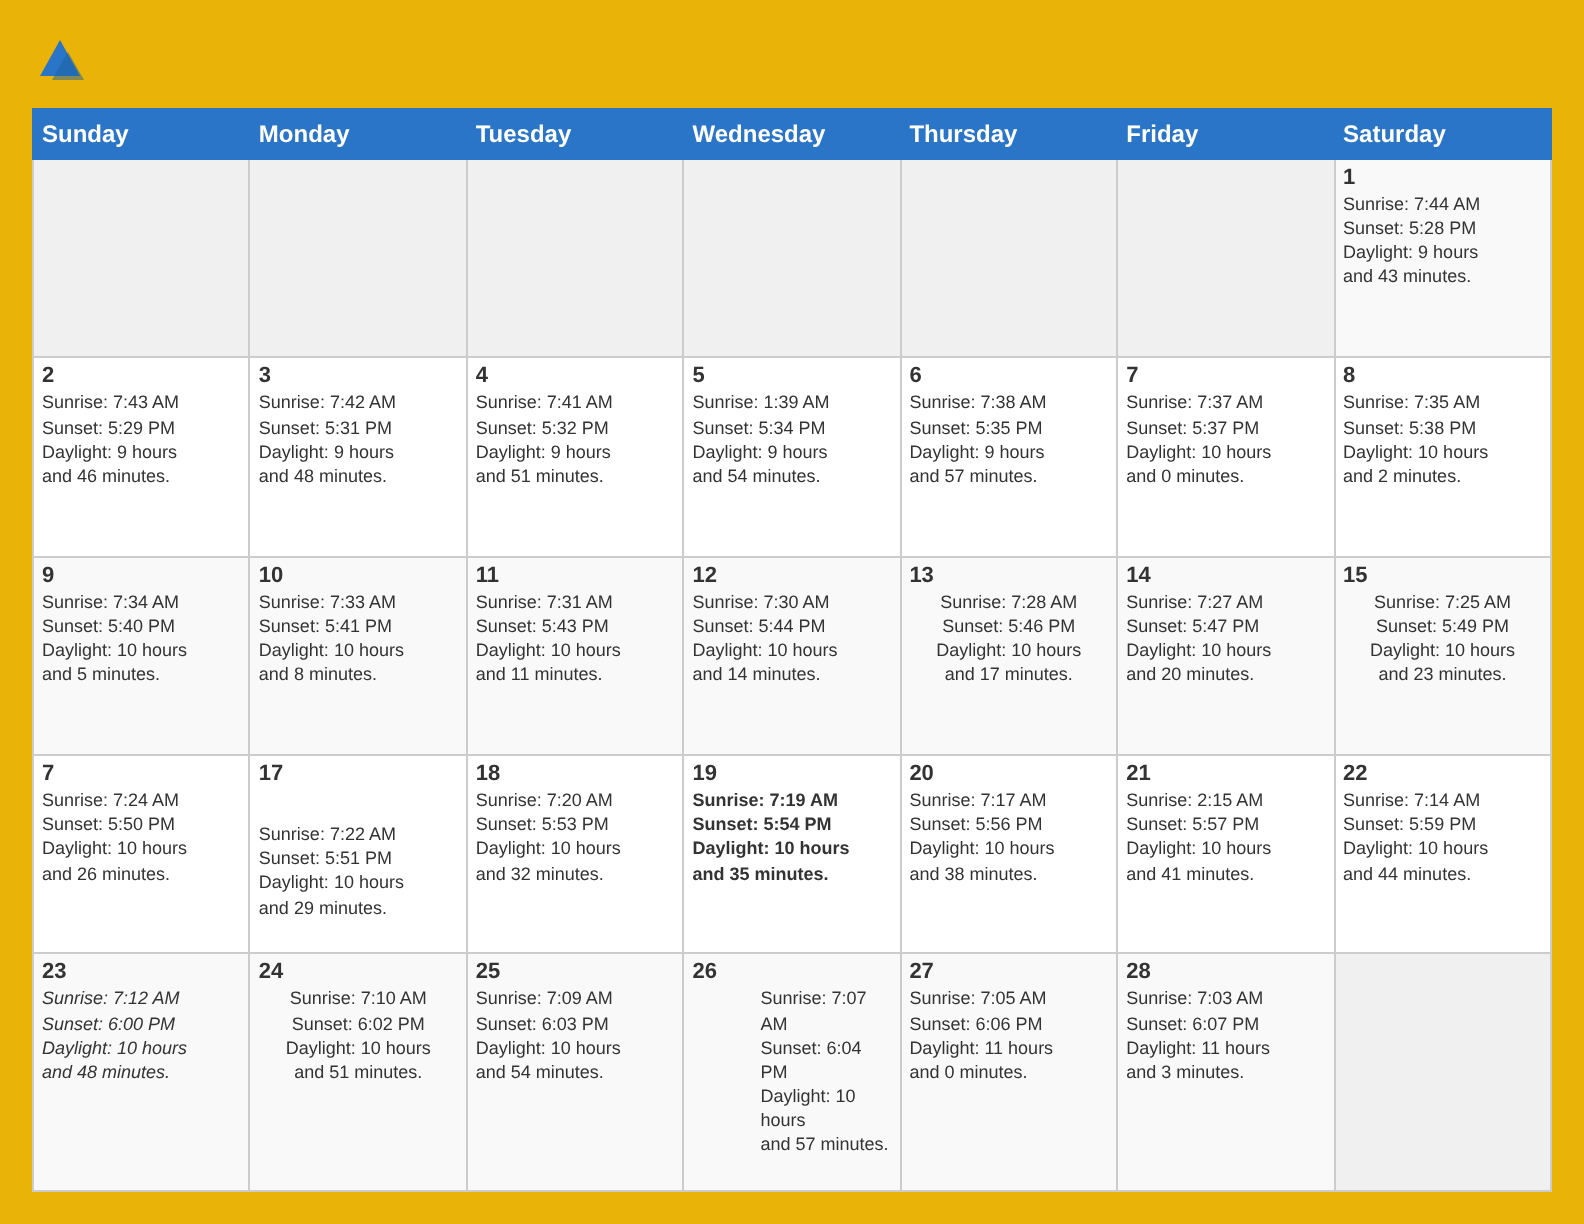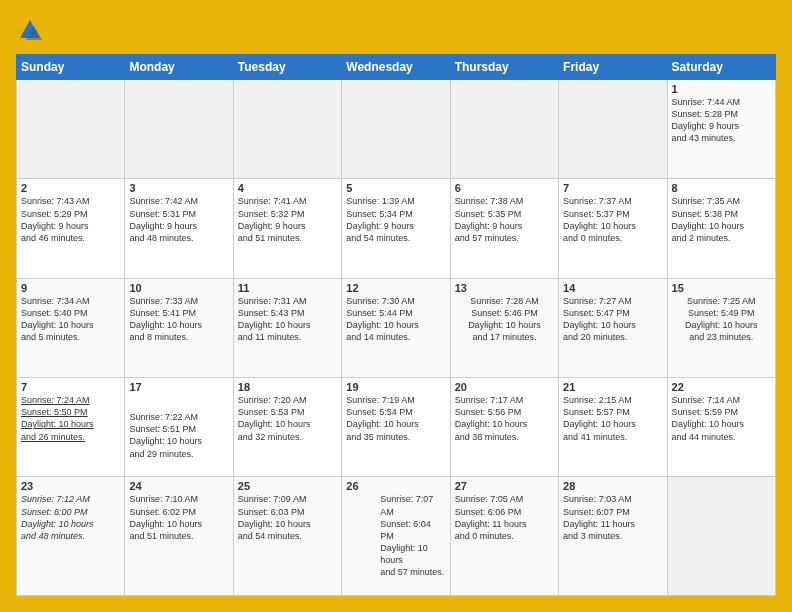--- a/index.html
+++ b/index.html
@@ -248,42 +248,42 @@
             <span class="day-num">15</span>
             <div class="day-info" style="white-space: pre-line; text-align: center;">Sunrise: 7:25 AM
 Sunset: 5:49 PM
 Daylight: 10 hours
 and 23 minutes.</div>
           </td>
         </tr>
         <tr>
           <td>
             <span class="day-num">7</span>
-            <div class="day-info" style="white-space: pre-line; text-decoration: underline;">Sunrise: 7:24 AM
+            <div class="day-info" style="white-space: pre-line;">Sunrise: 7:24 AM
 Sunset: 5:50 PM
 Daylight: 10 hours
 and 26 minutes.</div>
           </td>
           <td>
             <span class="day-num">17</span>
             <div class="day-info" style="white-space: pre-line; margin-top: 18px;">Sunrise: 7:22 AM
 Sunset: 5:51 PM
 Daylight: 10 hours
 and 29 minutes.</div>
           </td>
           <td>
             <span class="day-num">18</span>
             <div class="day-info" style="white-space: pre-line;">Sunrise: 7:20 AM
 Sunset: 5:53 PM
 Daylight: 10 hours
 and 32 minutes.</div>
           </td>
           <td>
             <span class="day-num">19</span>
-            <div class="day-info" style="white-space: pre-line;">Sunrise: 7:19 AM
+            <div class="day-info" style="white-space: pre-line; font-weight: bold;">Sunrise: 7:19 AM
 Sunset: 5:54 PM
 Daylight: 10 hours
 and 35 minutes.</div>
           </td>
           <td>
             <span class="day-num">20</span>
             <div class="day-info" style="white-space: pre-line;">Sunrise: 7:17 AM
 Sunset: 5:56 PM
 Daylight: 10 hours
 and 38 minutes.</div>
@@ -306,21 +306,21 @@
         <tr>
           <td>
             <span class="day-num">23</span>
             <div class="day-info" style="white-space: pre-line; font-style: italic;">Sunrise: 7:12 AM
 Sunset: 6:00 PM
 Daylight: 10 hours
 and 48 minutes.</div>
           </td>
           <td>
             <span class="day-num">24</span>
-            <div class="day-info" style="white-space: pre-line;">Sunrise: 7:10 AM
+            <div class="day-info" style="white-space: pre-line; text-align: center;">Sunrise: 7:10 AM
 Sunset: 6:02 PM
 Daylight: 10 hours
 and 51 minutes.</div>
           </td>
           <td>
             <span class="day-num">25</span>
             <div class="day-info" style="white-space: pre-line;">Sunrise: 7:09 AM
 Sunset: 6:03 PM
 Daylight: 10 hours
 and 54 minutes.</div>

